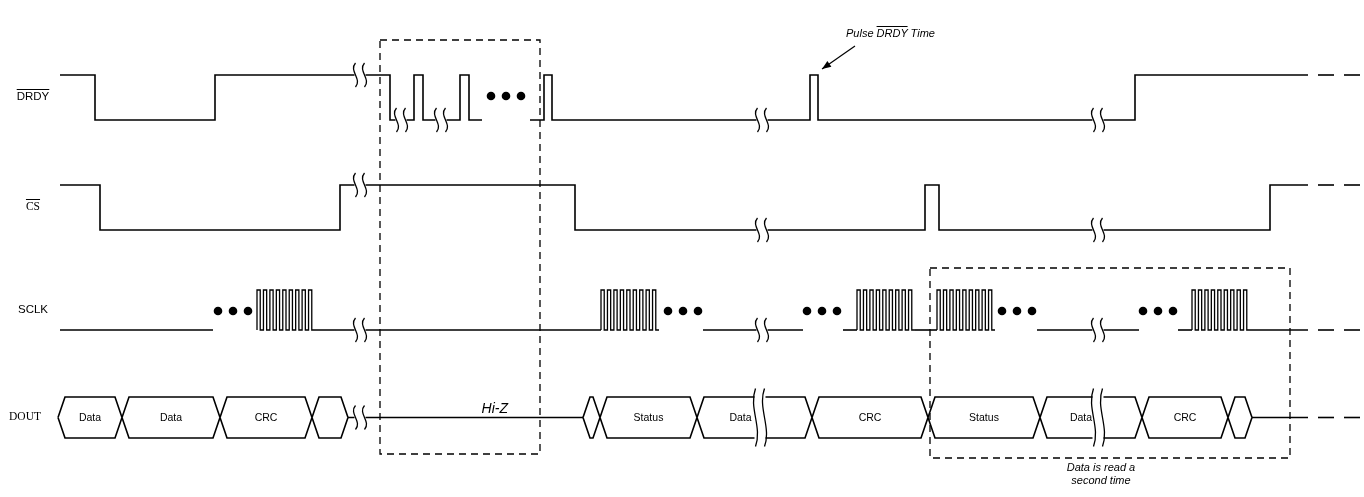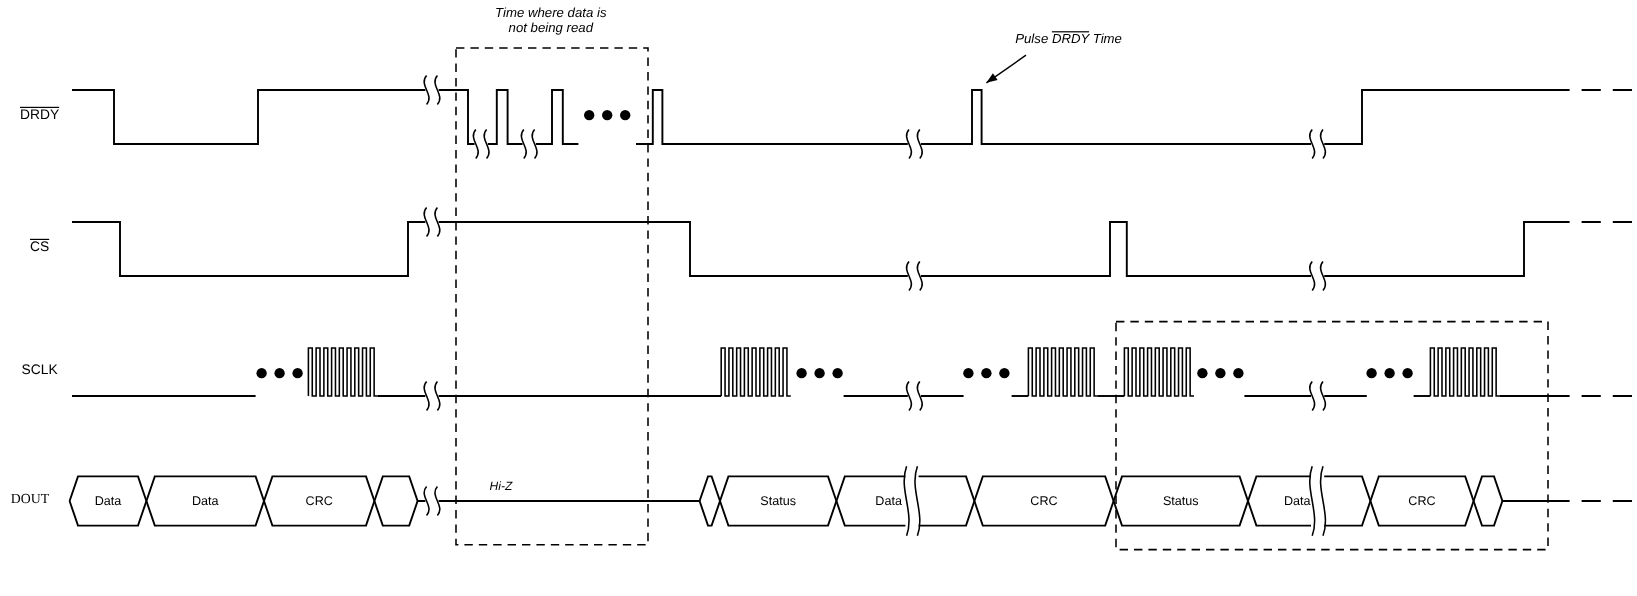--- a/index.html
+++ b/index.html
@@ -7,23 +7,23 @@
   body { font-family: "Liberation Sans", sans-serif; color: #000; }
   .diagram { position: relative; width: 1364px; height: 497px; background: #fff; overflow: hidden; }
   .diagram svg { position: absolute; left: 0; top: 0; }
   .sig-label { position: absolute; width: 50px; text-align: center; font-size: 11.5px; color: #000; }
   .ov { text-decoration: overline; }
   .note { position: absolute; font-size: 11px; font-style: italic; color: #000; }
   .note.center { text-align: center; white-space: pre-line; width: 170px; line-height: 13px; }
   #note-top { left: 374px; top: 5px; }
   #note-narrow { left: 846px; top: 27px; }
   #note-bottom { left: 1016px; top: 461px; }
-  #hiz-label { left: 408px; top: 400px; width: 100px; text-align: left; font-size: 10px; }
+  #hiz-label { left: 408px; top: 400px; width: 100px; text-align: right; font-size: 14px; }
   #label-drdy { left: 8px; top: 90px; }
-  #label-cs { left: 8px; top: 200px; }
+  #label-cs { left: 8px; top: 200px; font-family: Liberation Serif, serif; }
   #label-sclk { left: 8px; top: 303px; }
   #label-dout { left: 0; top: 410px; font-family: Liberation Serif, serif; }
   svg text { font-family: "Liberation Sans", sans-serif; fill: #000; }
 </style>
 </head>
 <body>
 
 <div class="diagram">
   <svg id="wave-svg" width="1364" height="497" viewBox="0 0 1364 497">
       <polyline points="60,75 95,75 95,120 215,120 215,75 390,75 390,120 414,120 414,75 423,75 423,120 460,120 460,75 469,75 469,120 482,120" fill="none" stroke="#000000" stroke-width="1.6" stroke-linejoin="miter"></polyline>
@@ -149,17 +149,17 @@
       <rect x="930" y="268" width="360" height="190" fill="none" stroke="#000000" stroke-width="1.3" stroke-dasharray="7 5"></rect>
       <line x1="855" y1="46" x2="822" y2="69" stroke="#000000" stroke-width="1.2"></line>
       <polygon points="822,69 827.3823091850212,60.98247246111149 831.3848578168385,66.7252596285014" fill="#000000"></polygon>
     </svg>
 
   <div class="sig-label ov" id="label-drdy">DRDY</div>
   <div class="sig-label ov" id="label-cs">CS</div>
   <div class="sig-label" id="label-sclk">SCLK</div>
   <div class="sig-label" id="label-dout">DOUT</div>
 
-  <div class="note center" id="note-top">Time where data is
-not being read</div>
   <div class="note" id="note-narrow"><span>Pulse </span><span class="ov">DRDY</span><span> Time</span></div>
+  <div class="note center" id="note-bottom">Data is read a
+second time</div>
   <div class="note" id="hiz-label">Hi-Z</div>
 </div>
 
 </body></html>

